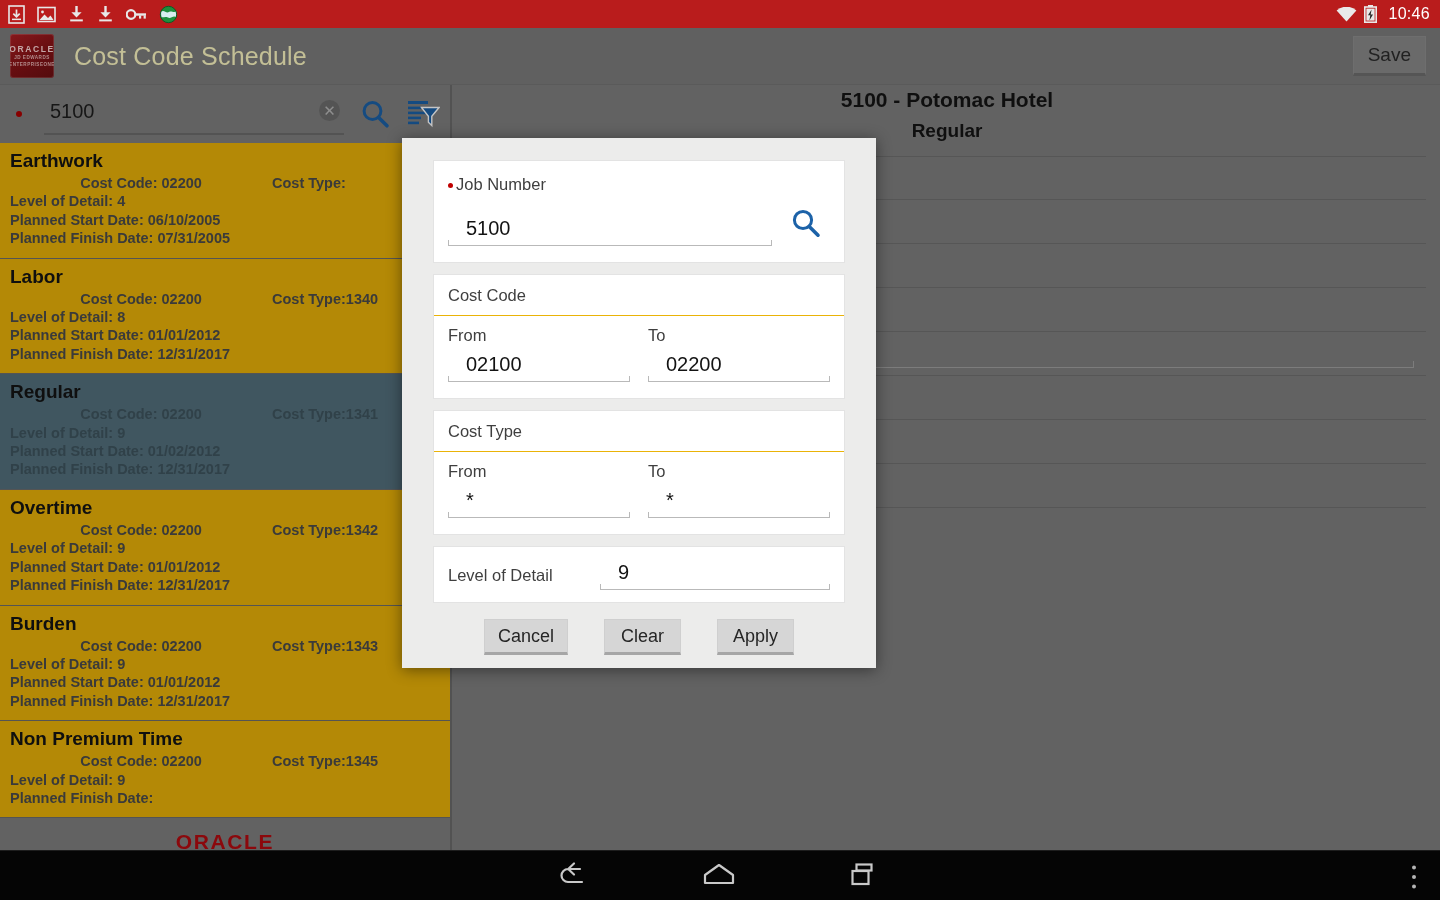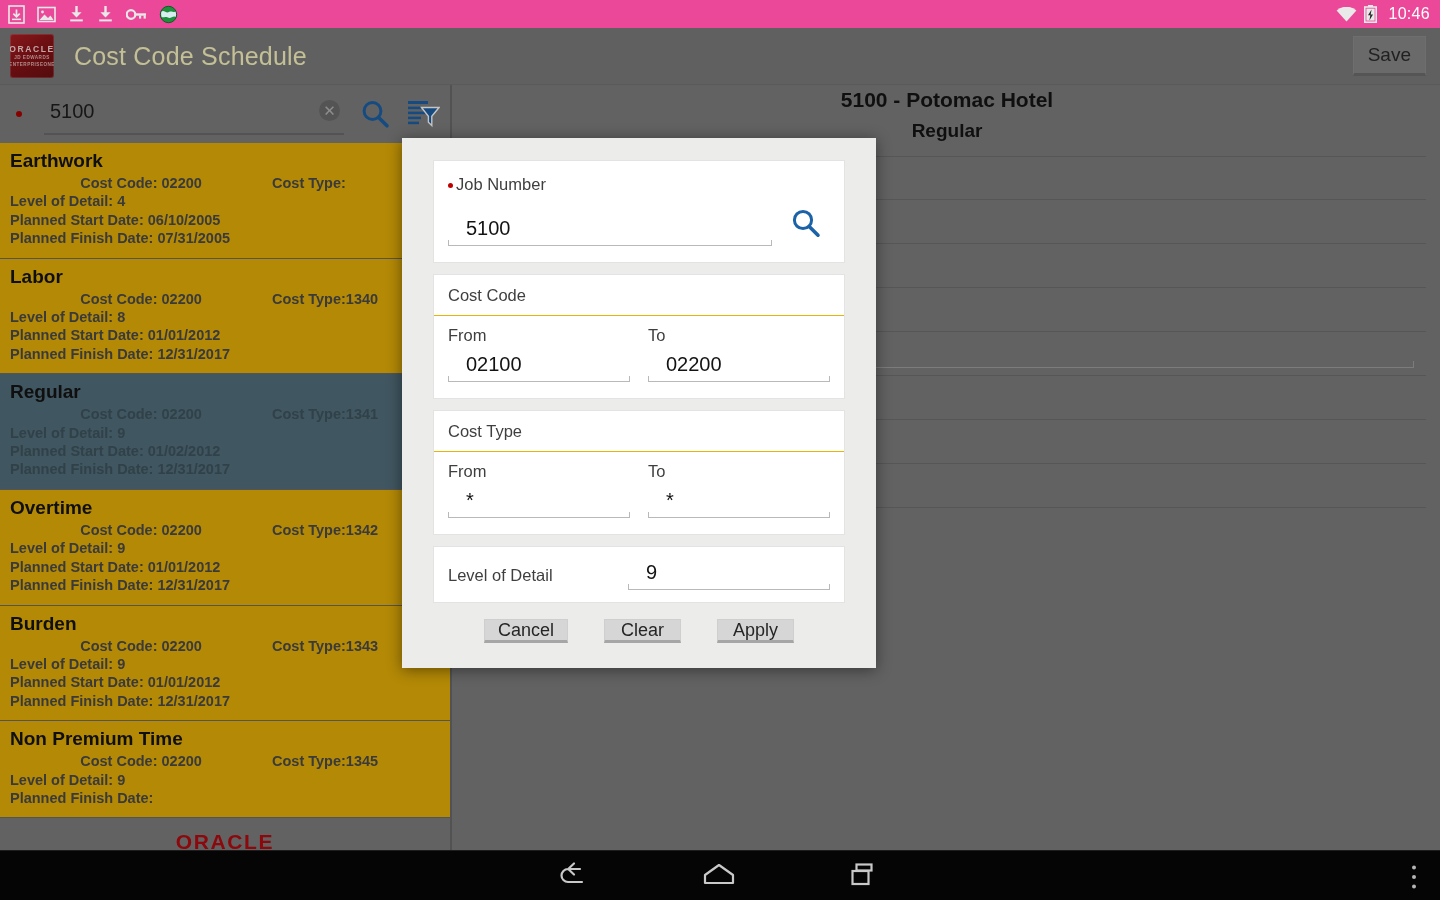--- a/index.html
+++ b/index.html
@@ -7,21 +7,21 @@
     width: 1440px; height: 900px;
     background: #000;
     font-family: "Liberation Sans", sans-serif;
     overflow: hidden;
   }
   #root { position: relative; width: 1440px; height: 900px; background: #808080; }
 
   
   .statusbar {
     position: absolute; top: 0; left: 0; width: 1440px; height: 28px;
-    background: #ec4899; display: flex; align-items: center;
+    background: #b91c1c; display: flex; align-items: center;
     padding: 0 10px 0 8px; color: #e8e8e8;
   }
   .sb-left { display: flex; align-items: center; gap: 12px; }
   .sb-right { margin-left: auto; display: flex; align-items: center; gap: 7px; }
   .sb-time { font-size: 16px; color: #fff; letter-spacing: .3px; margin-left: 4px; }
   .sb-ico { display: block; }
 
   
   .appbar {
     position: absolute; top: 28px; left: 0; width: 1440px; height: 57px;
@@ -145,26 +145,26 @@
     content:""; position:absolute; right:0; bottom:-1px; width:1px; height:6px; background:#b9b9b9;
   }
   .mag-slot { flex: 0 0 auto; margin-left: 18px; margin-right: 8px; padding-bottom: 2px; }
 
   .grp-head { padding: 11px 18px 10px 14px; border-bottom: 1px solid #eab308; }
   .grp-body { padding: 10px 14px 16px 14px; display: flex; }
   .grp-half { flex: 1 1 50%; }
   .grp-half + .grp-half { margin-left: 18px; }
   .sub-label { font-size: 16.5px; color: #3f3f3f; margin-bottom: 8px; }
 
-  .lod-card { padding: 14px 14px 12px 14px; display: flex; align-items: flex-end; gap: 28px; }
+  .lod-card { padding: 14px 14px 12px 14px; display: flex; align-items: flex-end; }
   .lod-label { font-size: 16.5px; color: #3f3f3f; width: 152px; padding-bottom: 5px; }
 
   .dlg-buttons { display: flex; justify-content: center; gap: 36px; margin-top: 16px; }
   .dlg-btn {
-    min-width: 77px; height: 24px; padding: 0 13px; background: #d6d6d6;
+    min-width: 77px; height: 36px; padding: 0 13px; background: #d6d6d6;
     border: 1px solid #cfcfcf; border-bottom: 3px solid #a6a6a6;
     font-size: 18px; color: #262626; display: flex; align-items: center; justify-content: center;
     font-family: "Liberation Sans", sans-serif;
   }
 
   
   .navbar {
     position: absolute; left: 0; bottom: 0; width: 1440px; height: 50px; background: #050505;
     border-top: 1px solid #1d1d1d;
   }

